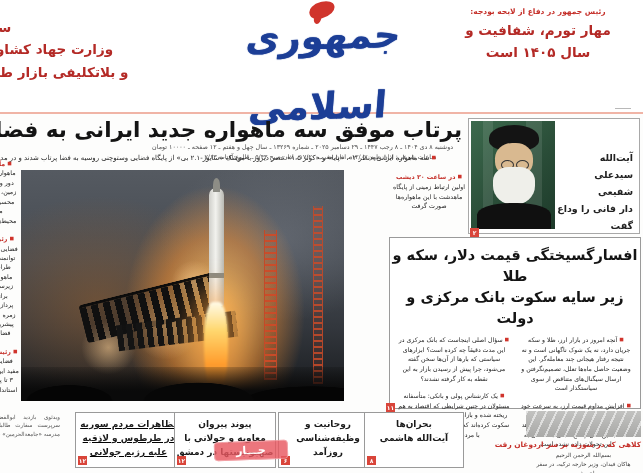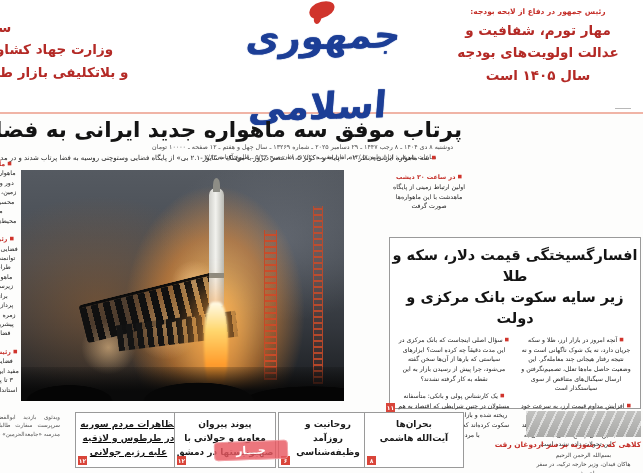--- a/index.html
+++ b/index.html
@@ -110,21 +110,20 @@
 <body>
 
 <div id="page">
 
   <div class="header">
 
     <div class="hdr-right">
       <div class="kicker">رئیس جمهور در دفاع از لایحه بودجه:</div>
       <div class="hdr-red">
         <div>مهار تورم، شفافیت و</div>
-        <div>عدالت اولویت‌های بودجه</div>
         <div>سال ۱۴۰۵ است</div>
       </div>
       <span class="scribble" style="top:96px;right:2px;"></span>
     </div>
 
     <div class="masthead">
       <span class="logo-blob"></span>
       <span class="logo-blob2"></span>
       <div class="logo-text">جمهوری اسلامی</div>
       <div class="dateline">دوشنبه ۸ دی ۱۴۰۴ ـ ۸ رجب ۱۴۴۷ ـ ۲۹ دسامبر ۲۰۲۵ ـ شماره ۱۳۲۶۹ ـ سال چهل و هفتم ـ ۱۲ صفحه ـ ۱۰۰۰۰ تومان</div>
@@ -134,20 +133,37 @@
     <div class="hdr-left">
       <div class="hdr-red">
         <div>سکوت</div>
         <div>وزارت جهاد کشاورزی</div>
         <div>و بلاتکلیفی بازار طالبان</div>
       </div>
       <span class="scribble" style="top:76px;left:-6px;"></span>
     </div>
   </div>
 
+  <div class="obit">
+    <div class="obit-photo">
+      <span class="streak" style="left:12px;"></span>
+      <span class="streak" style="left:55px;width:16px;"></span>
+      <div class="turban"></div>
+      <div class="face"></div>
+      <div class="glasses"><i></i><i></i></div>
+      <div class="beard"></div>
+      <div class="robe"></div>
+    </div>
+    <div class="obit-text">
+      <div>آیت‌الله</div>
+      <div>سیدعلی شفیعی</div>
+      <div>دار فانی را وداع گفت</div>
+    </div>
+    <span class="badge" style="left:1px;bottom:-4px;">۲</span>
+  </div>
 
   <div class="main-headline">پرتاب موفق سه ماهواره جدید ایرانی به فضا</div>
 
   <div class="subheadline">
     <span class="sq">◼</span>
     <span>سه ماهواره ایرانی «نظر ۲»، «پایا» و «کوثر ۱.۵» عصر دیروز با موشک «سایوز-۲.۱ بی» از پایگاه فضایی وستوچنی روسیه به فضا پرتاب شدند و در مدار قرار گرفتند</span>
   </div>
 
   <div class="satcol">
     <p>
@@ -220,22 +236,22 @@
       <div>پیوند پیروان</div>
       <div>معاویه و جولانی با</div>
       <div>صهیونیستها در دمشق</div>
     </div>
     <span class="badge" style="left:2px;bottom:2px;">۱۲</span>
   </div>
 
   <div class="bbox" style="left:322px;width:98px;">
     <div class="t">
       <div>روحانیت و</div>
+      <div>وظیفه‌شناسی</div>
       <div>روزآمد</div>
-      <div>وظیفه‌شناسی</div>
     </div>
     <span class="badge" style="left:2px;bottom:2px;">۶</span>
   </div>
 
   <div class="bbox" style="left:408px;width:98px;">
     <div class="t">
       <div>بحران‌ها</div>
       <div>آیت‌الله هاشمی</div>
     </div>
     <span class="badge" style="left:2px;bottom:2px;">۸</span>

